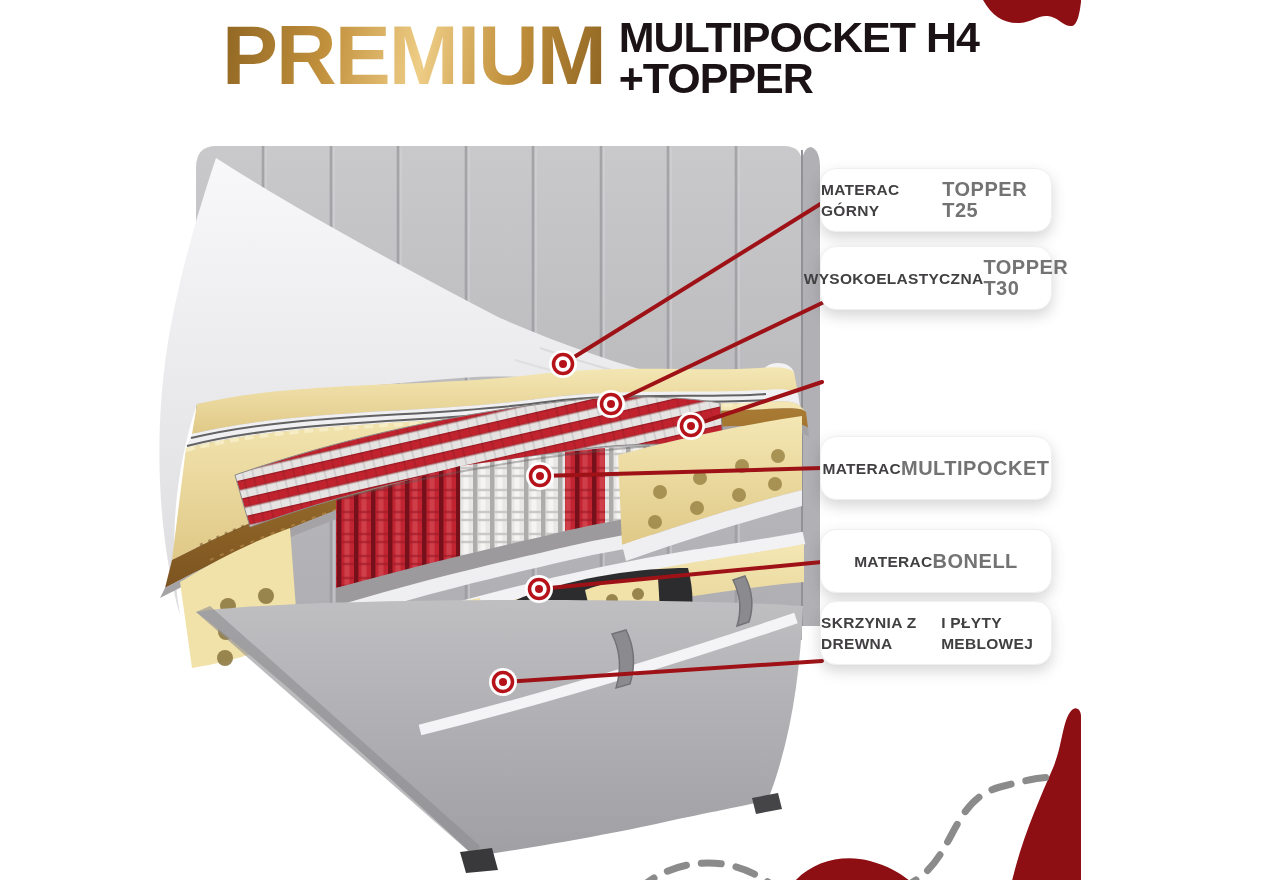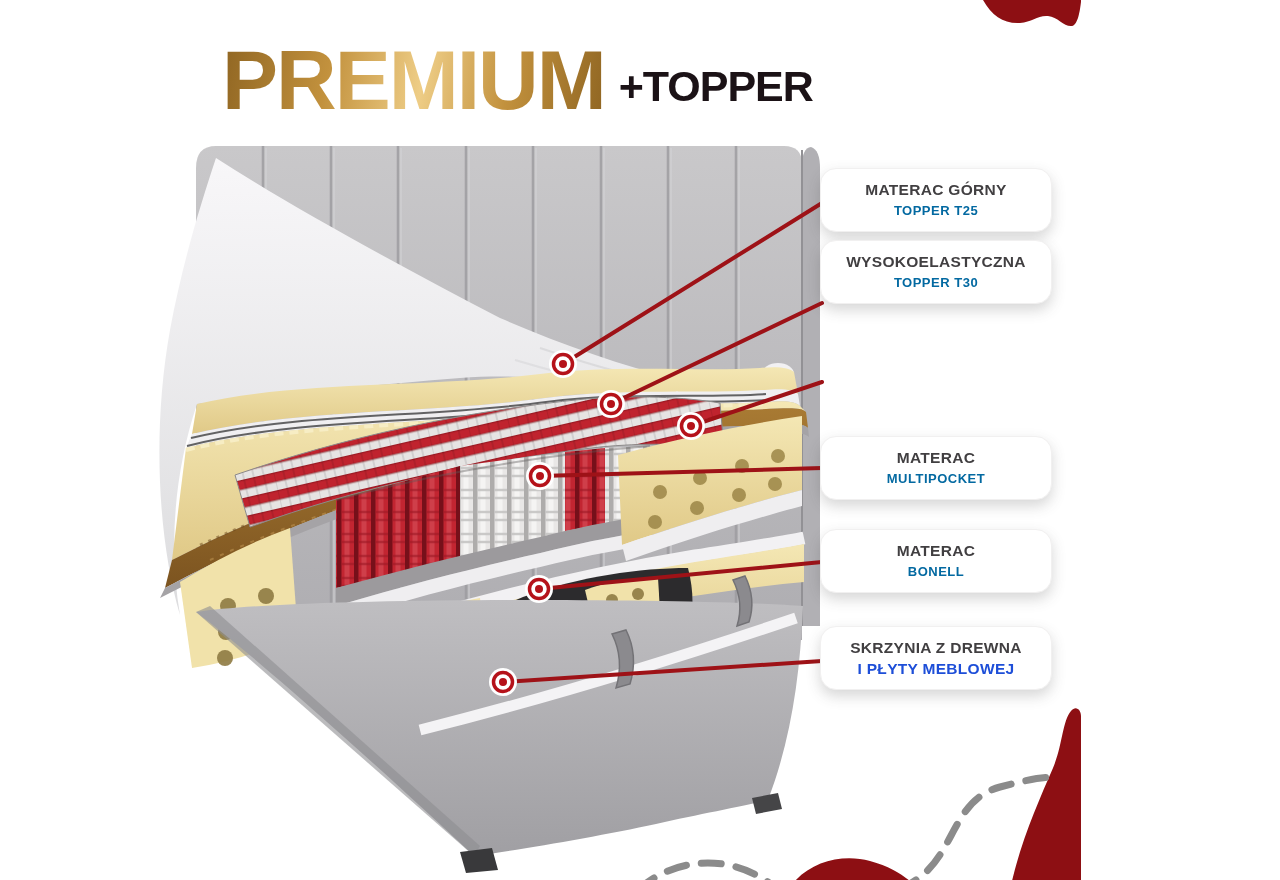--- a/index.html
+++ b/index.html
@@ -1,39 +1,39 @@
 <!DOCTYPE html>
 <html><head>
 <meta charset="utf-8">
 <style>
   html,body{margin:0;padding:0;background:#ffffff;}
   body{width:1280px;height:880px;position:relative;font-family:"Liberation Sans",sans-serif;overflow:hidden;}
   .canvas{position:absolute;left:0;top:0;width:1081px;height:880px;overflow:hidden;background:#ffffff;}
   .bed-svg{position:absolute;left:0;top:0;}
 
   
-  .header{position:absolute;left:222px;top:36px;display:flex;align-items:center;}
+  .header{position:absolute;left:222px;top:5px;display:flex;align-items:flex-end;}
   .brand{
     font-size:84px;line-height:88px;font-weight:700;letter-spacing:-2px;
     background:linear-gradient(100deg,#8f6522 0%,#c2913d 28%,#eecd86 52%,#c2913d 74%,#8f6522 100%);
     -webkit-background-clip:text;background-clip:text;color:transparent;
   }
   .model{margin-left:14px;margin-top:12px;font-size:43px;line-height:41px;font-weight:700;
          letter-spacing:-1px;color:#1b1216;}
 
   
   .callout{position:absolute;left:820px;width:230px;height:62px;background:#ffffff;
            border-radius:16px;border:1px solid #f1f0f0;
            box-shadow:0 6px 14px rgba(70,70,70,.22);
-           display:flex;flex-direction:column;justify-content:center;align-items:center;
-           text-align:center;z-index:5;}
+           display:flex;justify-content:center;align-items:center;
+           text-align:left;z-index:5;}
   .callout .l1{font-size:15.5px;font-weight:700;letter-spacing:.3px;color:#413f41;line-height:21px;}
-  .callout .l2{font-size:13px;font-weight:700;letter-spacing:.5px;color:#0369a1;line-height:21px;}
-  .callout.plain .l2{color:#1d4ed8;font-size:15.5px;letter-spacing:.3px;}
-  #cl1{top:168px}#cl2{top:240px}#cl3{top:341px}#cl4{top:436px}#cl5{top:529px}#cl6{top:626px}
+  .callout .l2{font-size:20px;font-weight:700;letter-spacing:.5px;color:#737373;line-height:21px;}
+  .callout.plain .l2{color:#404040;font-size:15.5px;letter-spacing:.3px;}
+  #cl1{top:168px}#cl2{top:246px}#cl3{top:341px}#cl4{top:436px}#cl5{top:529px}#cl6{top:601px}
 </style>
 </head>
 <body>
 
 <div class="canvas">
 
   <svg class="bed-svg" width="1081" height="880" viewBox="0 0 1081 880">
     <defs>
       <linearGradient id="gHead" x1="0" y1="0" x2="0" y2="1">
         <stop offset="0" stop-color="#c9c8ca"></stop>
@@ -264,20 +264,21 @@
         <circle cx="503" cy="682" r="14" fill="#ffffff"></circle>
           <circle cx="503" cy="682" r="9.5" fill="none" stroke="#b5121a" stroke-width="3.5"></circle>
           <circle cx="503" cy="682" r="4" fill="#b5121a"></circle>
       </g>
     </g>
   </svg>
 
   <div class="header">
     <div class="brand">PREMIUM</div>
     <div class="model">
+      <div>MULTIPOCKET H4</div>
       <div>+TOPPER</div>
     </div>
   </div>
 
   <div class="callout" id="cl1">
     <div class="l1">MATERAC GÓRNY</div>
     <div class="l2">TOPPER T25</div>
   </div>
   <div class="callout" id="cl2">
     <div class="l1">WYSOKOELASTYCZNA</div>

